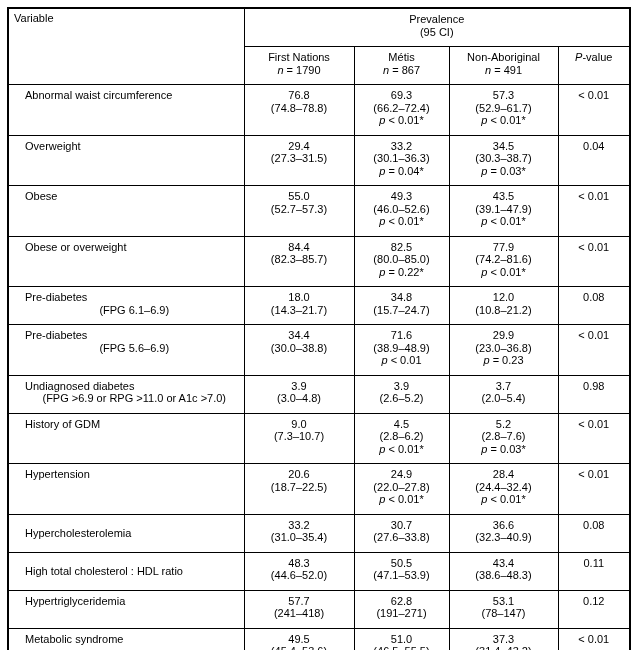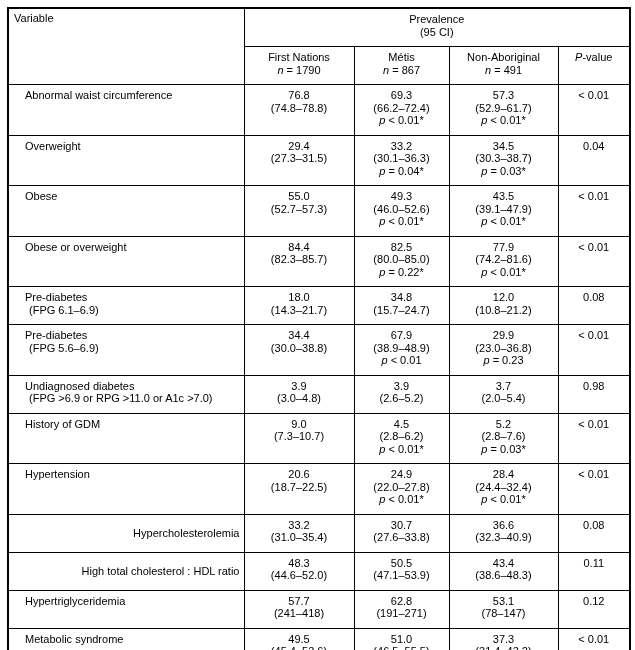--- a/index.html
+++ b/index.html
@@ -53,24 +53,24 @@
     padding: 4px 3px 8px;
   }
   .var-cell {
     text-align: left;
     padding-left: 16px;
     padding-right: 4px;
   }
   .var-cell.v-mid {
     vertical-align: middle;
     padding-bottom: 4px;
-    text-align: right;
   }
   .var-line2 {
     padding-left: 4px;
+    text-align: center;
   }
   .num-cell, .pcol-cell {
     text-align: center;
   }
   i {
     font-style: italic;
   }
 </style>
 </head>
 <body>
@@ -211,21 +211,21 @@
         <tr>
           <td class="var-cell">
             <div class="var-line">Pre-diabetes</div>
             <div class="var-line2">(FPG 5.6–6.9)</div>
           </td>
           <td class="num-cell">
             <div>34.4</div>
             <div>(30.0–38.8)</div>
           </td>
           <td class="num-cell">
-            <div>67.9</div>
+            <div>71.6</div>
             <div>(38.9–48.9)</div>
             <div><i>p</i> &lt; 0.01</div>
           </td>
           <td class="num-cell">
             <div>29.9</div>
             <div>(23.0–36.8)</div>
             <div><i>p</i> = 0.23</div>
           </td>
           <td class="pcol-cell">&lt; 0.01</td>
         </tr>

